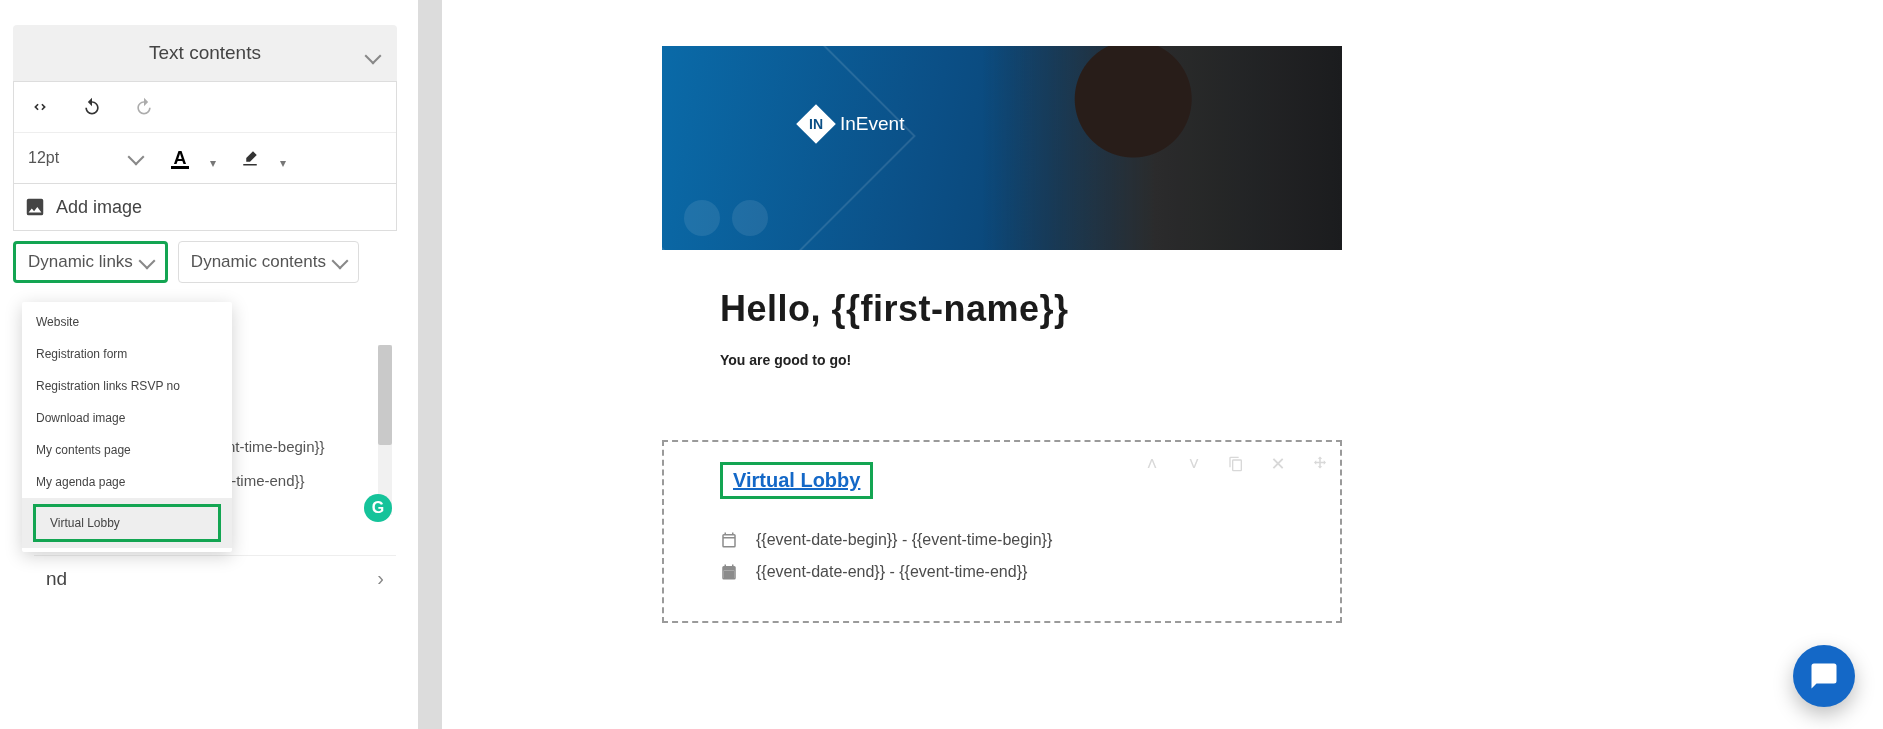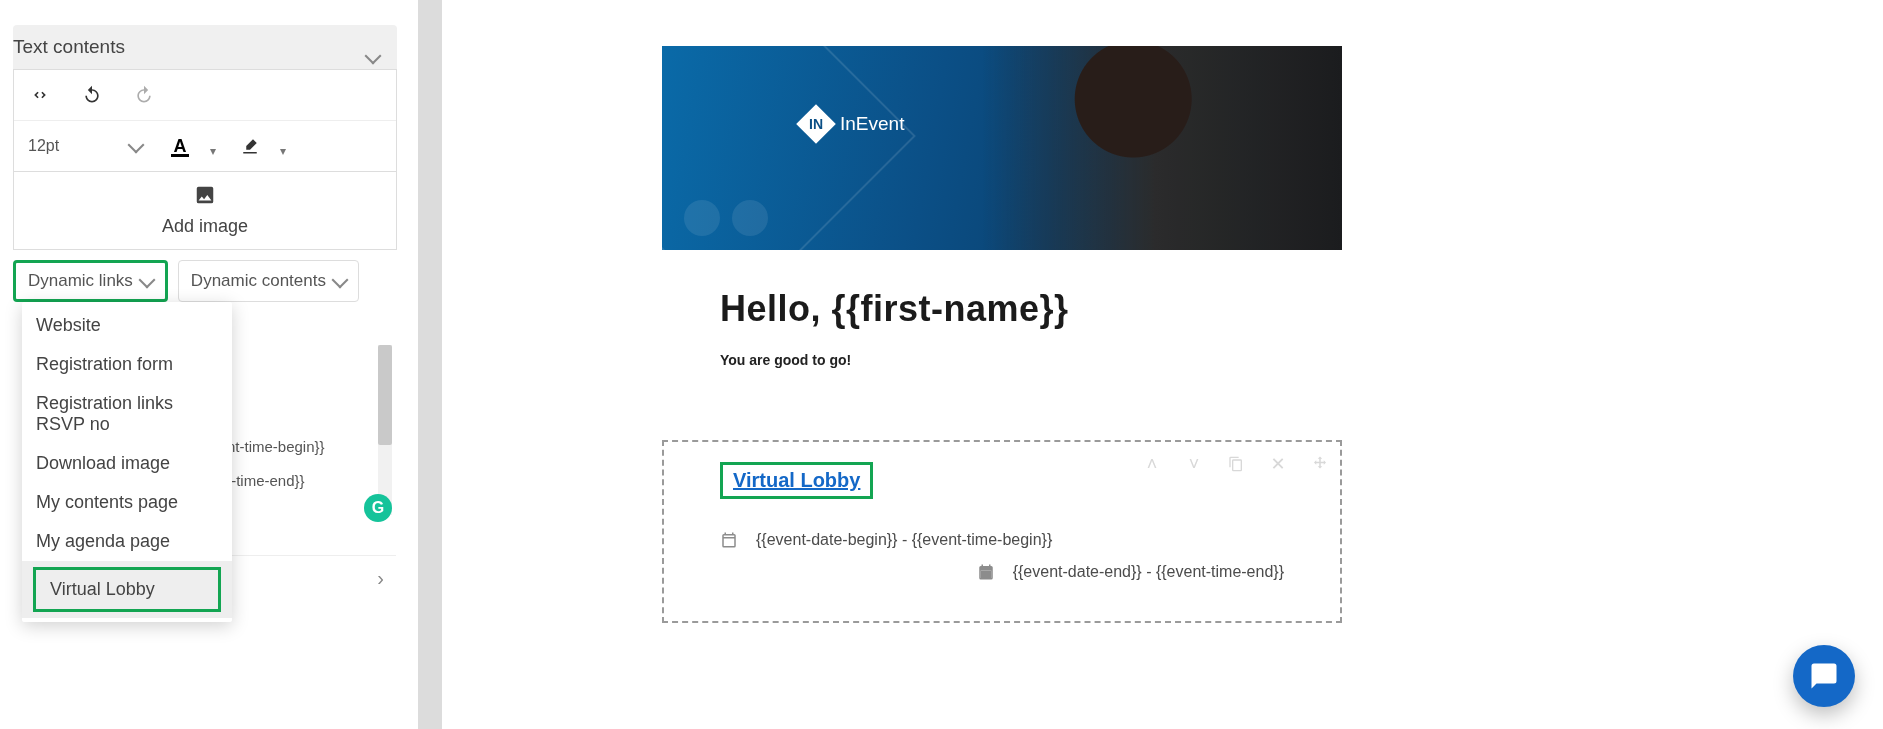--- a/index.html
+++ b/index.html
@@ -9,42 +9,42 @@
   .top-bar { position: absolute; top: 4px; left: 0; right: 0; height: 56px; }
   .back-btn { position: absolute; left: 458px; top: 4px; height: 36px; padding: 0 14px; border: 1px solid #d4d4d4; border-radius: 4px; background: #f6f6f6; display: inline-flex; align-items: center; gap: 6px; font-size: 17px; color: #6b6b6b; cursor: pointer; box-shadow: 0 1px 1px rgba(0,0,0,0.05); }
   .back-btn .chev { font-size: 16px; font-weight: bold; }
   .design-badge { position: absolute; left: 975px; top: 12px; border: 1px solid #2d6cdf; border-radius: 3px; padding: 3px 12px; font-size: 13px; color: #2d6cdf; background: #fff; letter-spacing: .5px; }
   .top-right { position: absolute; right: 8px; top: 4px; display: flex; gap: 10px; }
   .top-btn { height: 36px; padding: 0 14px; border: 1px solid #d4d4d4; border-radius: 4px; background: #fff; display: inline-flex; align-items: center; gap: 8px; font-size: 16px; color: #555; cursor: pointer; }
   .top-btn svg { width: 18px; height: 18px; fill: #555; }
 
   
   .sidebar { position: absolute; left: 13px; top: 25px; width: 384px; }
-  .panel-header { height: 44px; background: #f0f0f0; border-top-left-radius: 4px; border-top-right-radius: 4px; display: flex; align-items: center; position: relative; color: #444; font-size: 19px; }
+  .panel-header { height: 56px; background: #f0f0f0; border-top-left-radius: 4px; border-top-right-radius: 4px; display: flex; align-items: center; justify-content: center; position: relative; color: #444; font-size: 19px; }
   .panel-header .chev { position: absolute; right: 18px; top: 20px; }
   .toolbar { border: 1px solid #ddd; }
   .tool-row { display: flex; align-items: center; gap: 12px; padding: 6px 6px; border-bottom: 1px solid #eee; }
   .tool-row:last-child { border-bottom: none; }
   .icon-btn { width: 40px; height: 38px; display: inline-flex; align-items: center; justify-content: center; cursor: pointer; border-radius: 3px; }
   .icon-btn.active { background: #e6e6e6; }
   .icon-btn svg { width: 20px; height: 20px; fill: #333; }
   .font-select { flex: 0 0 130px; height: 38px; display: inline-flex; align-items: center; justify-content: space-between; padding: 0 8px; font-size: 16px; color: #555; }
   .caret-small { width: 10px; height: 10px; display: inline-block; }
   .caret-small::before { content: "▾"; color: #777; font-size: 12px; }
   .text-color-btn { width: 36px; height: 36px; display: inline-flex; flex-direction: column; align-items: center; justify-content: center; cursor: pointer; }
   .under-bar { width: 18px; height: 3px; background: #000; margin-top: -3px; }
-  .add-image-row { padding: 12px 10px; display: flex; align-items: center; gap: 10px; font-size: 18px; color: #444; border: 1px solid #ddd; border-top: none; cursor: pointer; flex-direction: column; }
+  .add-image-row { padding: 12px 10px; display: flex; align-items: center; gap: 10px; font-size: 18px; color: #444; border: 1px solid #ddd; border-top: none; cursor: pointer; }
 
   .pill-row { display: flex; gap: 10px; margin-top: 10px; }
   .pill { height: 42px; padding: 0 12px; border: 1px solid #ddd; border-radius: 4px; display: inline-flex; align-items: center; gap: 8px; font-size: 17px; color: #555; cursor: pointer; background: #fff; }
   .pill.highlight { border: 3px solid #13a552; }
 
   
   .dropdown { position: absolute; left: 22px; top: 302px; width: 210px; background: #fff; box-shadow: 0 4px 18px rgba(0,0,0,.18); border-radius: 2px; z-index: 30; padding: 4px 0; }
-  .dd-item { padding: 9px 14px; font-size: 18px; color: #444; cursor: pointer; }
+  .dd-item { padding: 9px 14px; font-size: 12px; color: #444; cursor: pointer; }
   .dd-item.selected { background: #eeeeee; position: relative; }
   .dd-highlight { border: 3px solid #13a552; margin: -3px; }
 
   
   .behind-text { position: absolute; left: 227px; top: 438px; font-size: 15px; color: #555; z-index: 10; }
   .behind-text2 { position: absolute; left: 227px; top: 472px; font-size: 15px; color: #555; z-index: 10; }
   .behind-row { position: absolute; left: 34px; top: 555px; width: 362px; height: 46px; display: flex; align-items: center; justify-content: space-between; padding: 0 12px; font-size: 19px; color: #444; z-index: 5; border-top: 1px solid #eee; }
   .behind-scrollbar { position: absolute; left: 378px; top: 345px; width: 14px; height: 170px; background: #f1f1f1; z-index: 6; }
   .behind-scrollbar .thumb { position: absolute; top: 0; width: 14px; height: 100px; background: #c9c9c9; border-radius: 2px; }
   .behind-gram { position: absolute; left: 364px; top: 494px; width: 28px; height: 28px; border-radius: 50%; background: #15c39a; color: #fff; display: flex; align-items: center; justify-content: center; font-weight: bold; z-index: 12; font-size: 16px; }
@@ -67,21 +67,21 @@
   .hello { font-size: 36px; font-weight: 800; color: #1b1b1b; letter-spacing: .5px; }
   .subtitle { margin-top: 22px; font-size: 14px; font-weight: 700; color: #222; }
 
   .selected-block { margin: 44px 0 0 0; border: 2px dashed #9a9a9a; padding: 20px 56px 40px 56px; position: relative; background: #fff; }
   .vlink-wrap { display: inline-block; border: 3px solid #13a552; padding: 4px 10px; }
   .vlink { color: #1468c7; font-size: 20px; font-weight: 700; text-decoration: underline; }
   .block-toolbar { position: absolute; right: 10px; top: 12px; display: flex; gap: 22px; color: #d8d8d8; }
   .block-toolbar span { width: 20px; height: 20px; display: inline-flex; align-items: center; justify-content: center; cursor: pointer; font-size: 18px; }
   .ev-row { display: flex; align-items: center; gap: 18px; margin-top: 32px; color: #4c4c4c; font-size: 16px; }
   .ev-row svg { width: 18px; height: 18px; fill: #8c8c8c; }
-  .ev-row + .ev-row { margin-top: 14px; justify-content: flex-end; }
+  .ev-row + .ev-row { margin-top: 14px; }
 
   
   .chat-fab { position: absolute; right: 28px; bottom: 22px; width: 62px; height: 62px; border-radius: 50%; background: #1468c7; display: flex; align-items: center; justify-content: center; box-shadow: 0 8px 20px rgba(0,0,0,.25); cursor: pointer; }
   .chat-fab svg { width: 30px; height: 30px; fill: #fff; }
 
   .chevron-down::before { content: ""; display: inline-block; width: 10px; height: 10px; border-right: 2px solid #888; border-bottom: 2px solid #888; transform: rotate(45deg); }
 </style>
 </head>
 <body>
 

